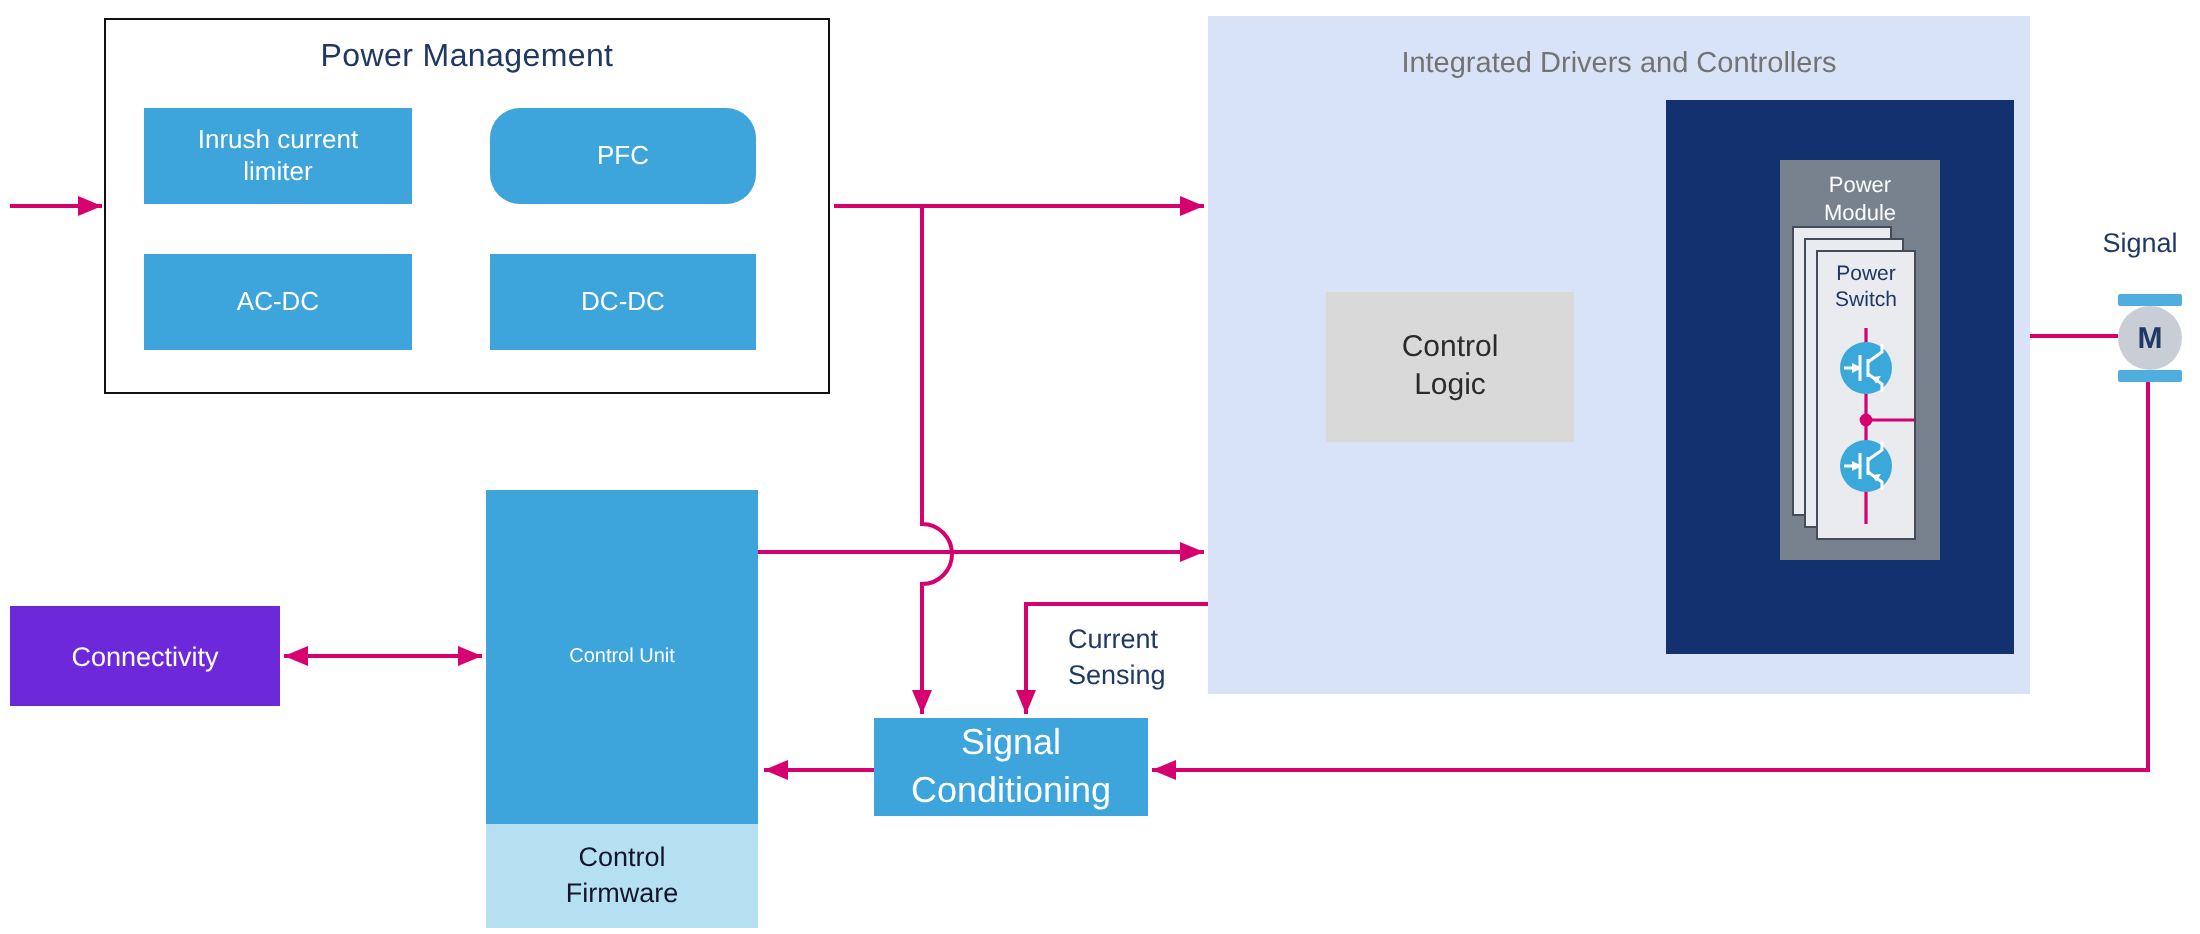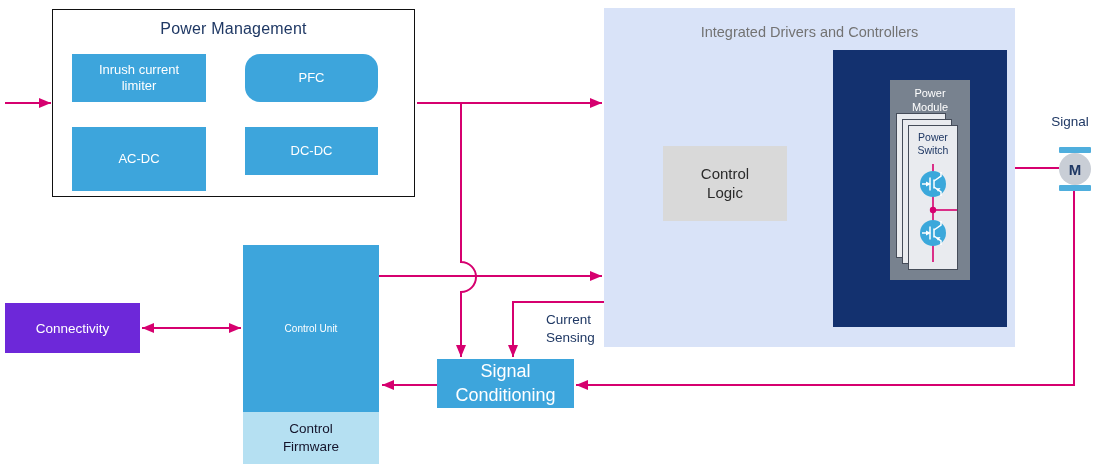--- a/index.html
+++ b/index.html
@@ -8,21 +8,21 @@
     font-family:"Liberation Sans", sans-serif;overflow:hidden;
   }
   .abs{position:absolute;}
   .pre{white-space:pre-line;}
   
   .pm-box{left:52px;top:9px;width:363px;height:188px;background:#ffffff;border:1.6px solid #111111;box-sizing:border-box;}
   .pm-title{left:52px;top:20px;width:363px;text-align:center;font-size:16px;color:#1F3864;letter-spacing:.2px;}
   .blue-block{background:#3DA5DC;color:#ffffff;display:flex;align-items:center;justify-content:center;text-align:center;font-size:13px;line-height:1.25;}
   .b-inrush{left:72px;top:54px;width:134px;height:48px;}
   .b-pfc{left:245px;top:54px;width:133px;height:48px;border-radius:15px;}
-  .b-acdc{left:72px;top:127px;width:134px;height:64px;}
+  .b-acdc{left:72px;top:127px;width:134px;height:48px;}
   .b-dcdc{left:245px;top:127px;width:133px;height:48px;}
   
   .idc-panel{left:604px;top:8px;width:411px;height:339px;background:#D9E3F8;}
   .idc-title{left:604px;top:24px;width:411px;text-align:center;font-size:14.5px;color:#737373;}
   .logic-block{left:663px;top:146px;width:124px;height:75px;background:#D9D9D9;color:#2b2b2b;display:flex;align-items:center;justify-content:center;text-align:center;font-size:15px;line-height:1.25;}
   .power-stage{left:833px;top:50px;width:174px;height:277px;background:#13316F;}
   .pm-module{left:890px;top:80px;width:80px;height:200px;background:#78828F;}
   .pm-module-label{left:890px;top:86px;width:80px;text-align:center;color:#ffffff;font-size:11px;line-height:1.3;}
   .card{position:absolute;width:50px;height:145px;background:#E9EBEF;border:1px solid #454c59;box-sizing:border-box;}
   .card-a{left:896px;top:113px;}
@@ -33,21 +33,21 @@
   
   .motor-label{left:1040px;top:114px;width:60px;text-align:center;font-size:13.5px;color:#1F3864;}
   .motor-bar{left:1059px;width:32px;height:6px;background:#4FAEDD;border-radius:1px;}
   .motor-circle{left:1059px;top:153px;width:32px;height:32px;border-radius:50%;background:#C9CED6;color:#1F3864;display:flex;align-items:center;justify-content:center;font-size:15px;font-weight:bold;}
   
   .cu-block{left:243px;top:245px;width:136px;height:167px;background:#3DA5DC;color:#ffffff;display:flex;align-items:center;justify-content:center;font-size:10px;}
   .fw-block{left:243px;top:412px;width:136px;height:52px;background:#B5E0F2;color:#14142b;display:flex;align-items:center;justify-content:center;text-align:center;font-size:13.5px;line-height:1.3;}
   .conn-block{left:5px;top:303px;width:135px;height:50px;background:#6d28d9;color:#ffffff;display:flex;align-items:center;justify-content:center;font-size:13.5px;}
   .sc-block{left:437px;top:359px;width:137px;height:49px;background:#3DA5DC;color:#ffffff;display:flex;align-items:center;justify-content:center;text-align:center;font-size:18px;line-height:1.3;}
   
-  .cur-label{left:534px;top:311px;width:72px;font-size:13.5px;color:#1F3864;line-height:1.35;margin-left:12px;}
+  .cur-label{left:534px;top:311px;width:72px;font-size:13.5px;color:#1F3864;line-height:1.35;}
   .spd-label{left:750px;top:405px;width:146px;text-align:center;font-size:13.5px;color:#1F3864;}
   svg.wires{position:absolute;left:0;top:0;pointer-events:none;}
 </style>
 </head>
 <body>
 
 <div id="stage">
 
   <svg class="wires" width="1100" height="467" viewBox="0 0 1100 467">
     <defs>

